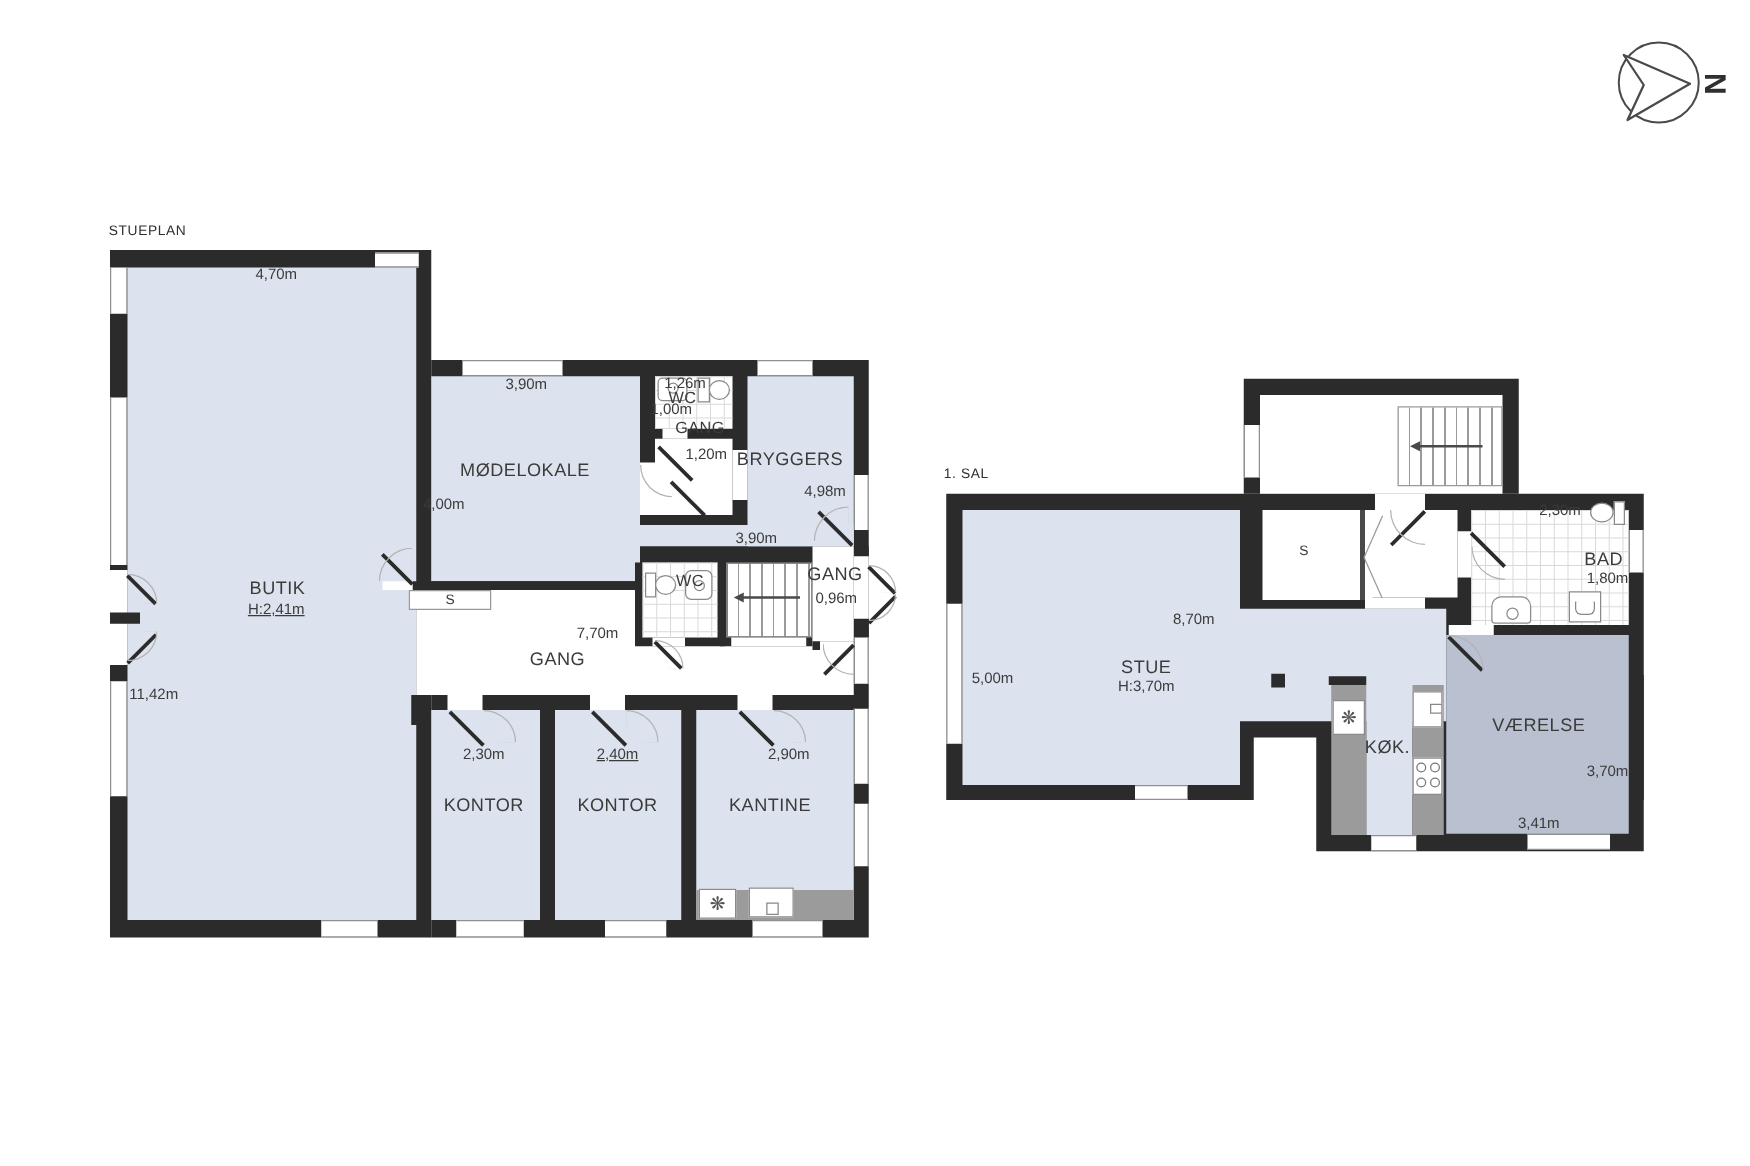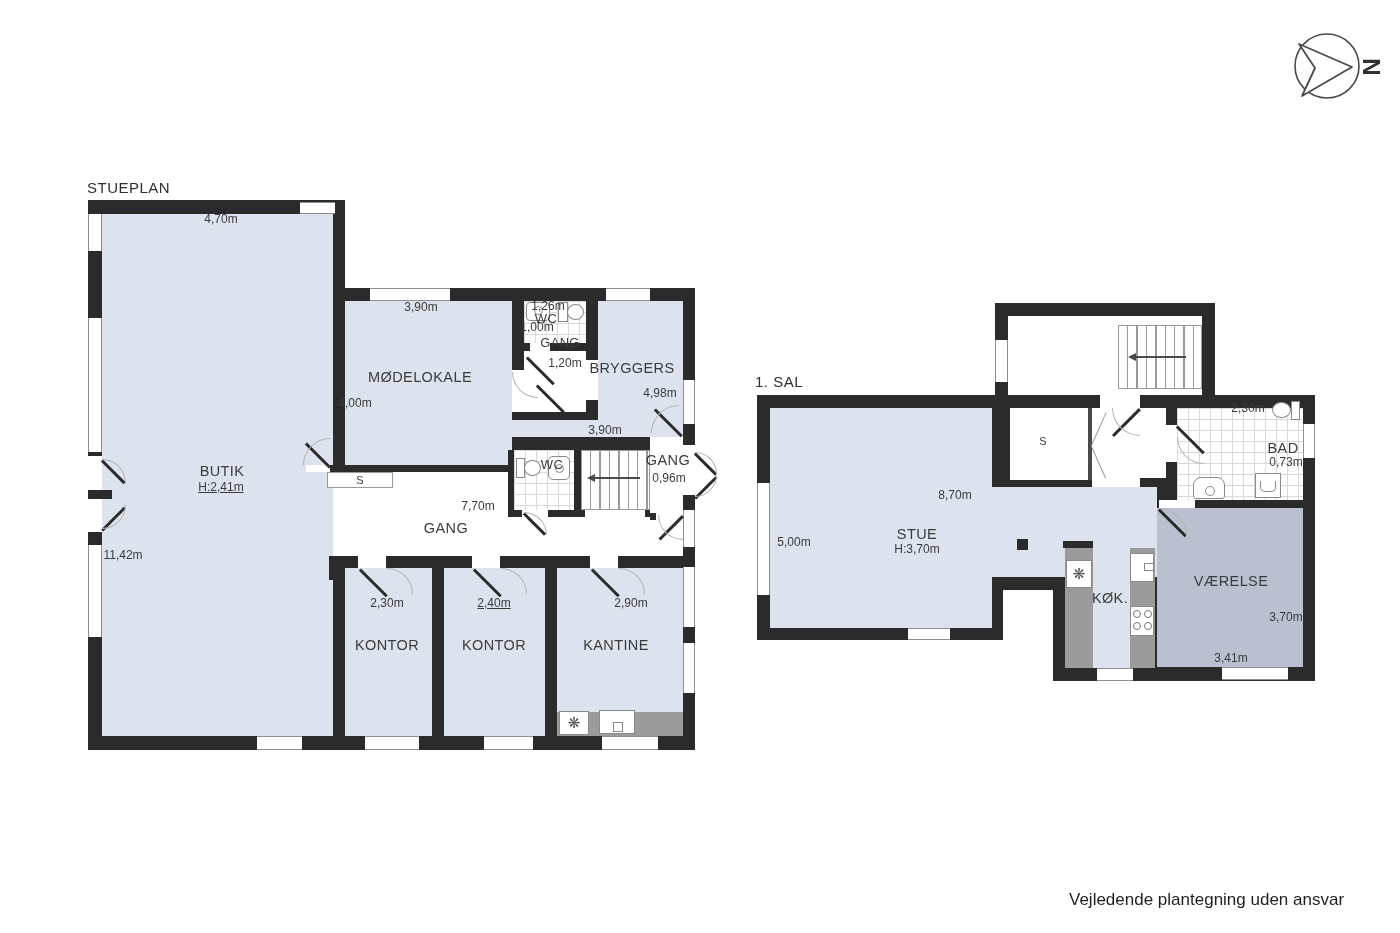--- a/index.html
+++ b/index.html
@@ -22,21 +22,21 @@
   .leaf{position:absolute;height:2.6px;background:#2b2b2b;transform-origin:0 50%;}
   .arc{position:absolute;box-sizing:border-box;border:0 solid #b3b3b3;background:transparent;}
   .arc-tr{border-top:1.2px solid #b3b3b3;border-right:1.2px solid #b3b3b3;border-top-right-radius:100%;}
   .arc-tl{border-top:1.2px solid #b3b3b3;border-left:1.2px solid #b3b3b3;border-top-left-radius:100%;}
   .arc-br{border-bottom:1.2px solid #b3b3b3;border-right:1.2px solid #b3b3b3;border-bottom-right-radius:100%;}
   .arc-bl{border-bottom:1.2px solid #b3b3b3;border-left:1.2px solid #b3b3b3;border-bottom-left-radius:100%;}
   .lbl{position:absolute;transform:translate(-50%,-50%);white-space:nowrap;color:#3b3b3b;}
   .room{font-size:14.5px;letter-spacing:.4px;}
   .room-sm{font-size:13px;letter-spacing:.3px;}
   .meas{font-size:12px;}
-  .plantitle{position:absolute;font-size:15px;letter-spacing:.5px;color:#2f2f2f;white-space:nowrap;}
+  .plantitle{position:absolute;font-size:11px;letter-spacing:.5px;color:#2f2f2f;white-space:nowrap;}
   .fix{position:absolute;background:#fff;border:1.2px solid #8a8a8a;box-sizing:border-box;}
   .dot{position:absolute;border:1.1px solid #777;border-radius:50%;box-sizing:border-box;background:#fff;}
   .thinline{position:absolute;height:1.2px;background:#9a9a9a;transform-origin:0 50%;}
   .arrow-line{position:absolute;height:1.6px;background:#4a4a4a;}
   .arrow-head{position:absolute;width:0;height:0;border-top:4px solid transparent;
               border-bottom:4px solid transparent;border-right:8px solid #4a4a4a;}
   .snow{position:absolute;transform:translate(-50%,-50%);font-family:"DejaVu Sans",sans-serif;
         font-size:15px;color:#555;}
   .tap{position:absolute;border:1px solid #888;background:#fff;}
   .footer{position:absolute;font-size:17px;color:#1f1f1f;white-space:nowrap;}
@@ -259,21 +259,20 @@
   <div class="abs win-h" style="left:1222px;top:667px;width:66px;height:13px;"></div>
   <div class="abs win-h" style="left:1097px;top:668px;width:36px;height:13px;"></div>
 
   <span class="lbl meas" style="left:955px;top:495px;">8,70m</span>
   <span class="lbl room" style="left:917px;top:534px;">STUE</span>
   <span class="lbl meas" style="left:917px;top:549px;">H:3,70m</span>
   <span class="lbl meas" style="left:794px;top:542px;">5,00m</span>
   <span class="lbl" style="left:1043px;top:441px;font-size:11px;">S</span>
   <span class="lbl meas" style="left:1248px;top:408px;">2,30m</span>
   <span class="lbl room" style="left:1283px;top:448px;">BAD</span>
-  <span class="lbl meas" style="left:1286px;top:462px;">0,73m</span>
+  <span class="lbl meas" style="left:1286px;top:462px;">1,80m</span>
   <span class="lbl room" style="left:1110px;top:598px;">KØK.</span>
   <span class="lbl room" style="left:1231px;top:581px;">VÆRELSE</span>
   <span class="lbl meas" style="left:1286px;top:617px;">3,70m</span>
   <span class="lbl meas" style="left:1231px;top:658px;">3,41m</span>
 
-  <span class="footer" style="left:1069px;top:890px;">Vejledende plantegning uden ansvar</span>
 
 </div>
 
 </body></html>

